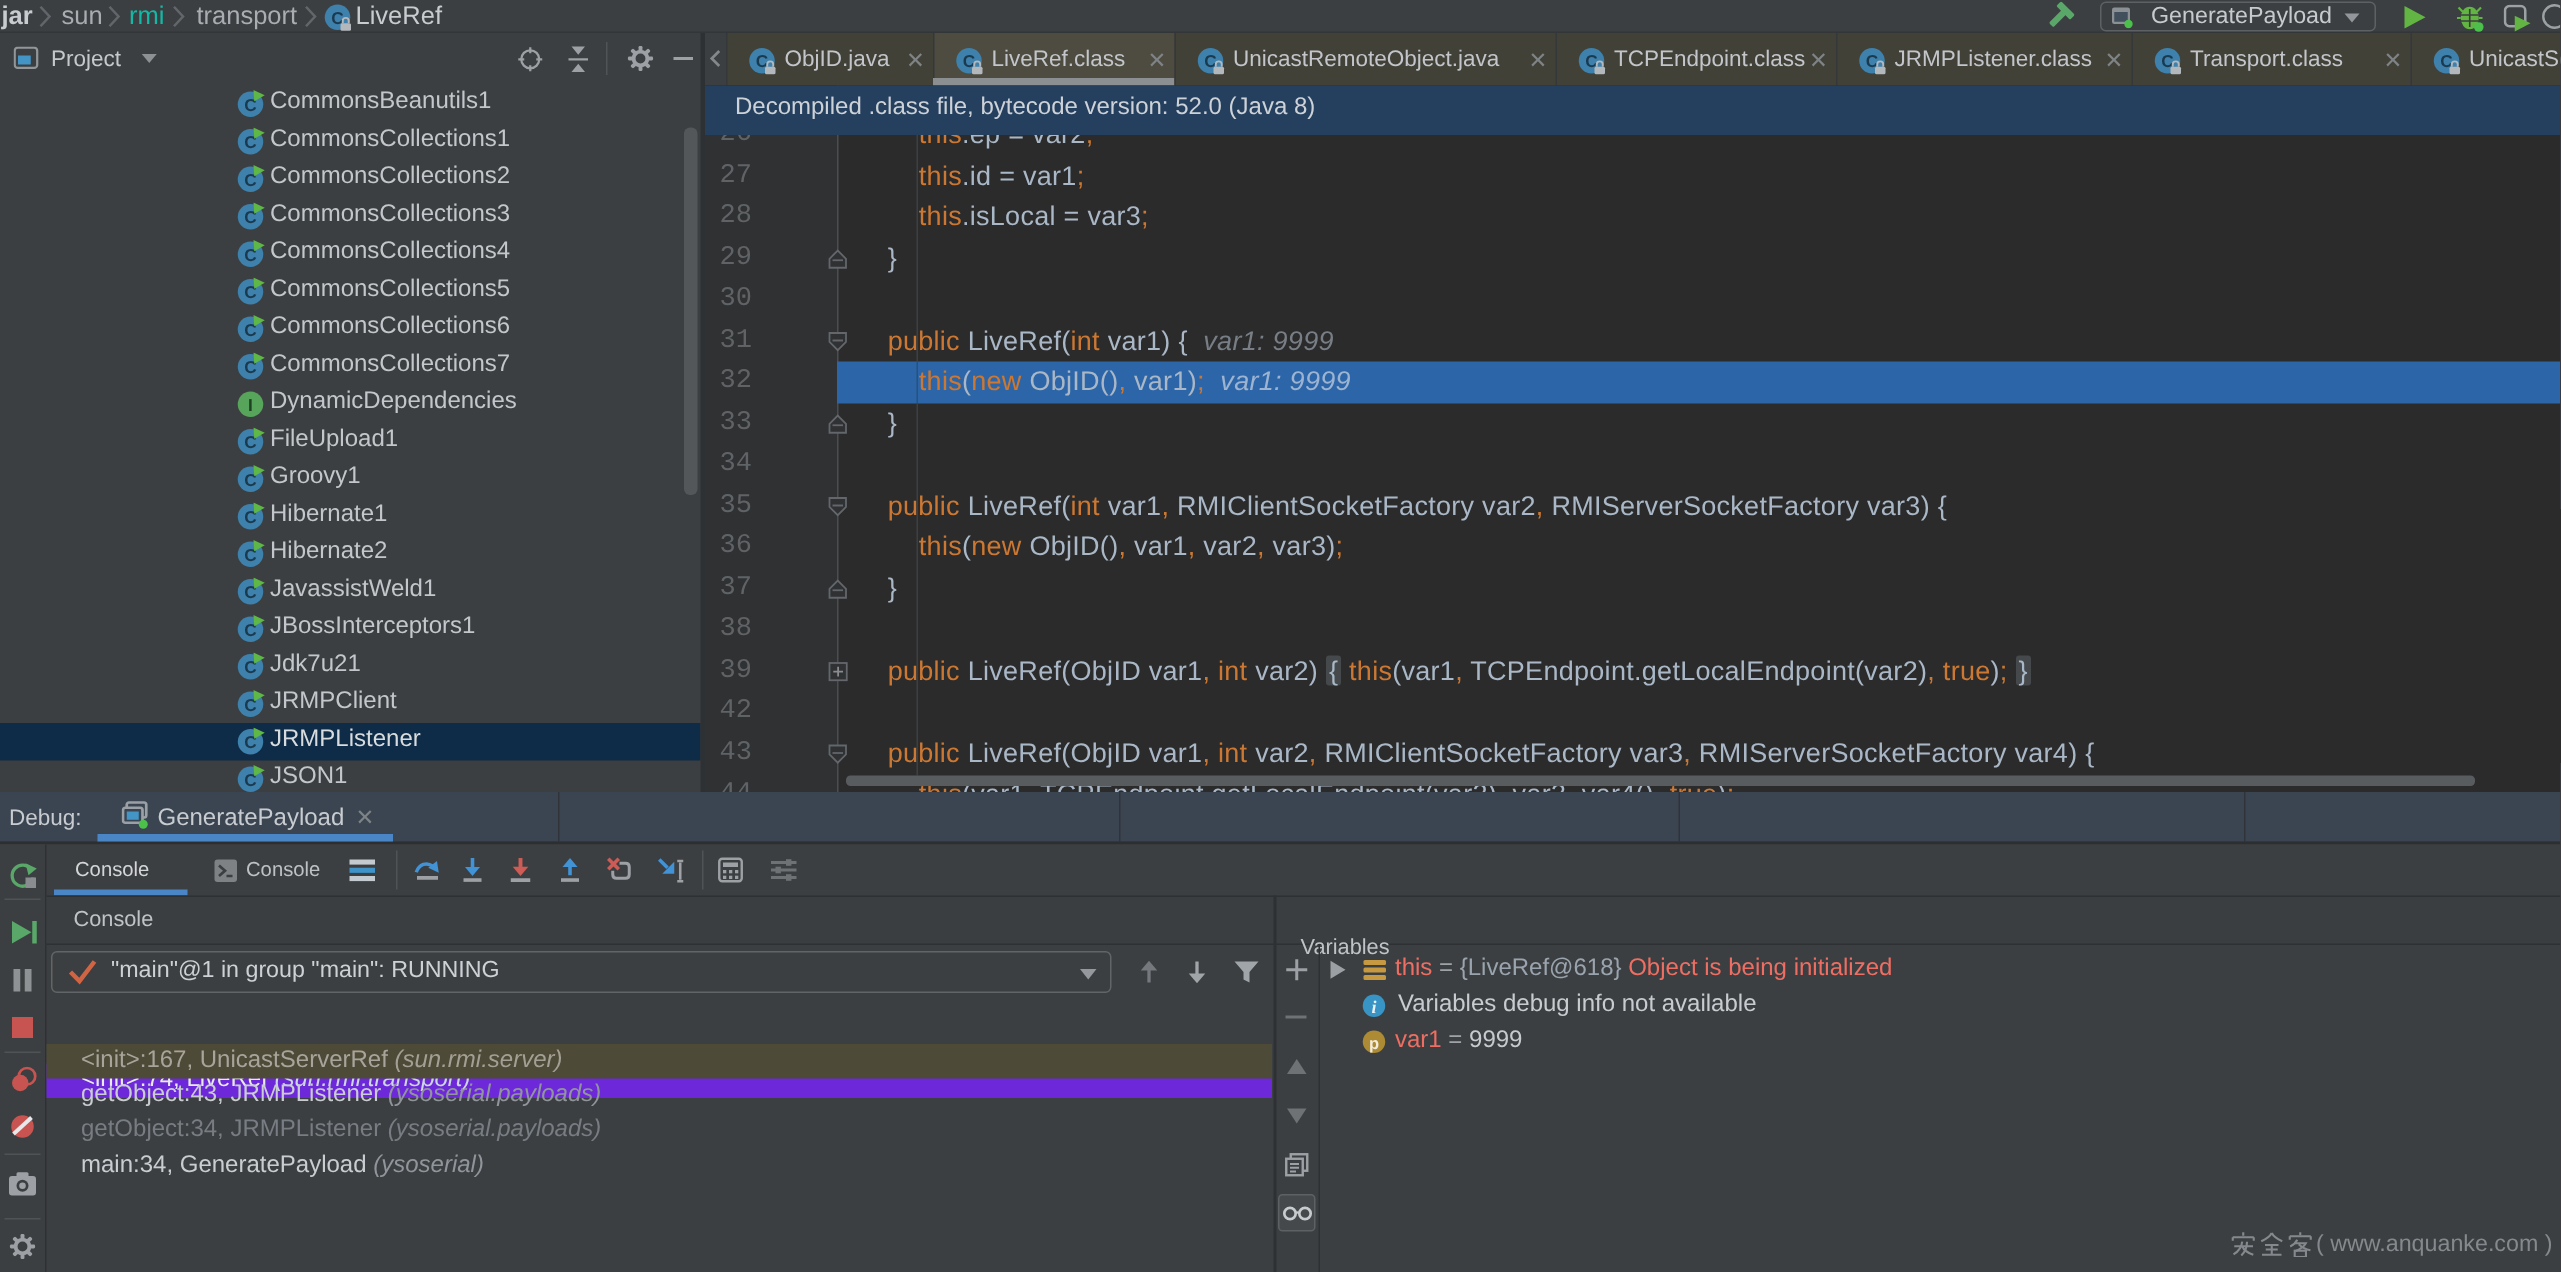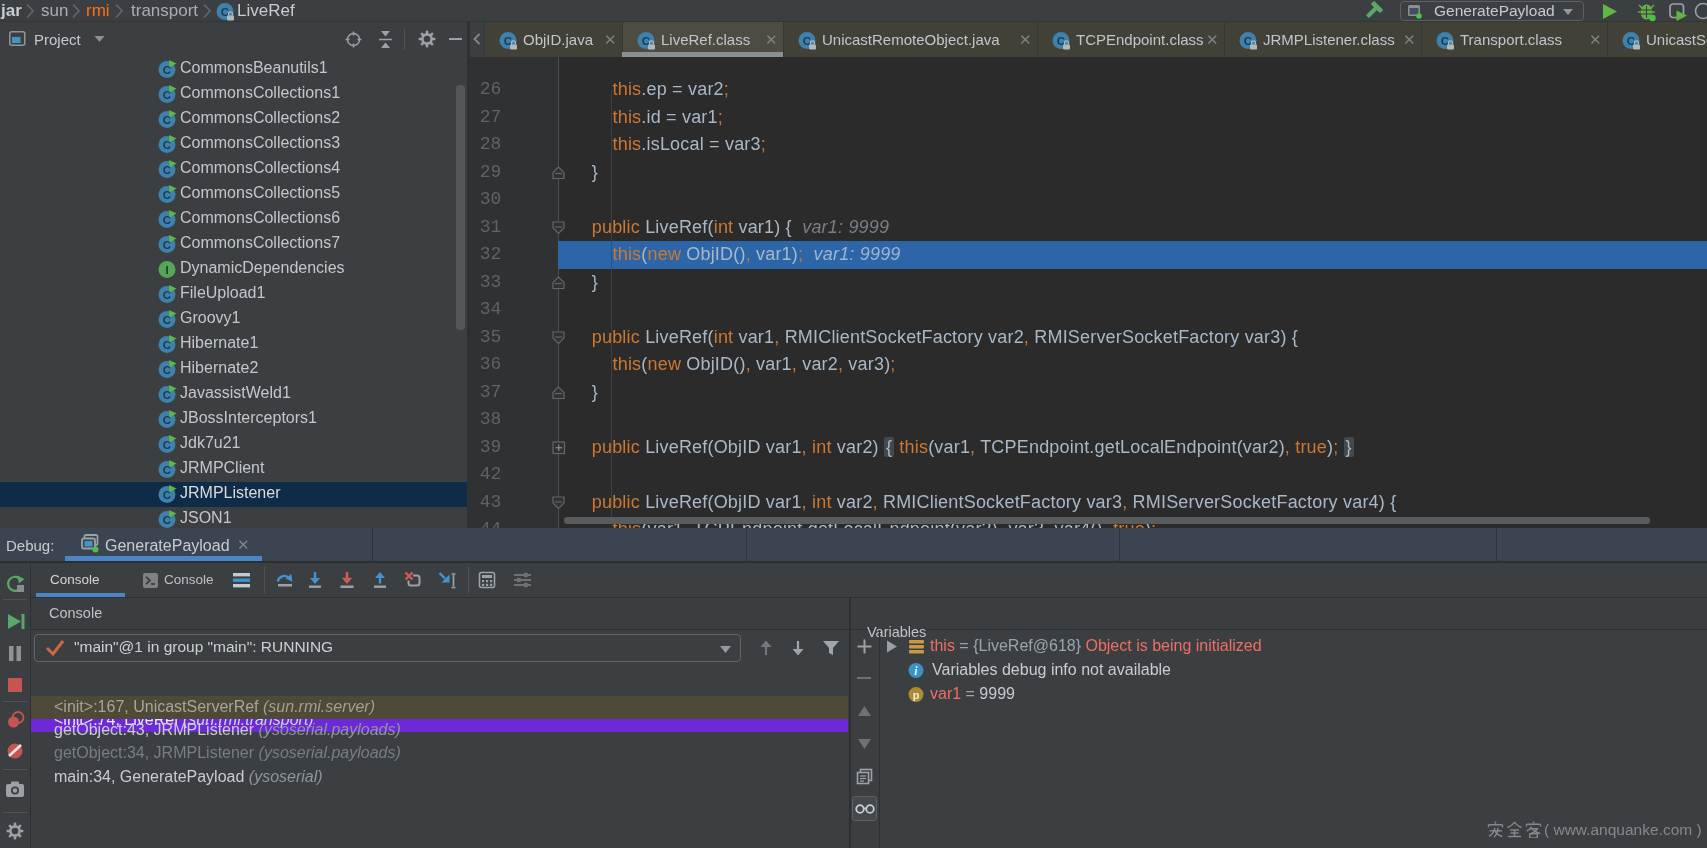--- a/index.html
+++ b/index.html
@@ -22,21 +22,21 @@
   .sep-v { position:absolute; width:1px; background:#2e3134; }
   .frow { position:absolute; left:31px; width:817px; height:23.3px; font-size:16px; white-space:nowrap; }
   .pkg { font-style:italic; }
   .itm { position:absolute; font-size:16px; color:#c6cace; white-space:nowrap; }
 </style></head><body>
 <div id="page">
 
 <div class="abs" style="left:0;top:0;width:1707px;height:22px;background:#3c3f41;border-bottom:1px solid #333639"></div>
 <div class="abs" style="left:1px;top:1px;font-size:17px;color:#c8ccd0;font-weight:bold">jar</div>
 <div class="abs" style="left:41px;top:1px;font-size:17px;color:#a9adb2;font-weight:normal">sun</div>
-<div class="abs" style="left:86px;top:1px;font-size:17px;color:#f97316;font-weight:normal">rmi</div>
+<div class="abs" style="left:86px;top:1px;font-size:17px;color:#14b8a6;font-weight:normal">rmi</div>
 <div class="abs" style="left:131px;top:1px;font-size:17px;color:#a9adb2;font-weight:normal">transport</div>
 <div class="abs" style="left:237px;top:1px;font-size:17px;color:#c8ccd0;font-weight:normal">LiveRef</div>
 <svg class="abs" style="left:25px;top:3px" width="10" height="16" viewBox="0 0 10 16">
       <path d="M2 1.5 L8 8 L2 14.5" stroke="#62666a" stroke-width="1.7" fill="none"></path>
     </svg>
 <svg class="abs" style="left:71px;top:3px" width="10" height="16" viewBox="0 0 10 16">
       <path d="M2 1.5 L8 8 L2 14.5" stroke="#62666a" stroke-width="1.7" fill="none"></path>
     </svg>
 <svg class="abs" style="left:114px;top:3px" width="10" height="16" viewBox="0 0 10 16">
       <path d="M2 1.5 L8 8 L2 14.5" stroke="#62666a" stroke-width="1.7" fill="none"></path>
@@ -412,20 +412,23 @@
 <svg class="abs" style="left:82px;top:384.1px" width="14" height="14" viewBox="0 0 14 14">
         <rect x="1" y="1" width="11.5" height="11.5" fill="#2f3133" stroke="#63666a" stroke-width="1.2"></rect>
         <line x1="3.5" y1="6.75" x2="10" y2="6.75" stroke="#8a8d90" stroke-width="1.2"></line>
         <line x1="6.75" y1="3.5" x2="6.75" y2="10" stroke="#8a8d90" stroke-width="1.2"></line>
       </svg>
 <svg class="abs" style="left:82px;top:439.1px" width="14" height="14" viewBox="0 0 14 14">
         <path d="M1 1 H12 V7 L6.5 12.5 L1 7 Z" fill="#2f3133" stroke="#63666a" stroke-width="1.2"></path>
         <line x1="3" y1="6" x2="10" y2="6" stroke="#63666a" stroke-width="1.2"></line>
       </svg>
 <div class="abs" style="left:94px;top:460px;width:1086px;height:7px;background:#595c5e;border-radius:3px"></div>
+<div class="abs" style="left:0;top:0;width:1237px;height:33px;background:#25405f">
+        <div class="abs" style="left:20px;top:6px;font-size:16px;color:#cdd2d8">Decompiled .class file, bytecode version: 52.0 (Java 8)</div>
+      </div>
 </div>
 <div class="abs" style="left:0;top:528px;width:1707px;height:33px;background:#3a4551"></div>
 <div class="sep-v" style="left:372px;top:528px;height:33px;background:#30343a"></div>
 <div class="sep-v" style="left:746px;top:528px;height:33px;background:#30343a"></div>
 <div class="sep-v" style="left:1119px;top:528px;height:33px;background:#30343a"></div>
 <div class="sep-v" style="left:1496px;top:528px;height:33px;background:#30343a"></div>
 <div class="abs" style="left:0;top:561px;width:1707px;height:2px;background:#2c2f31"></div>
 <div class="abs" style="left:6px;top:537px;font-size:15px;color:#c8ccd0">Debug:</div>
 <svg class="abs" style="left:81px;top:534px" width="20" height="20" viewBox="0 0 20 20">
       <rect x="3.5" y="1" width="13" height="10" rx="1.5" fill="none" stroke="#9aa0a6" stroke-width="1.8"></rect>

